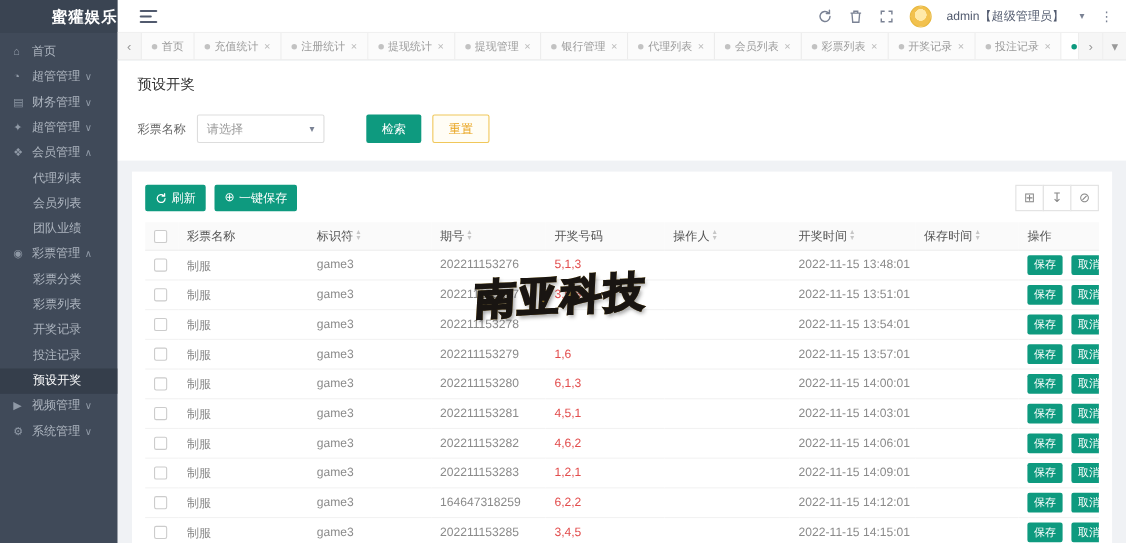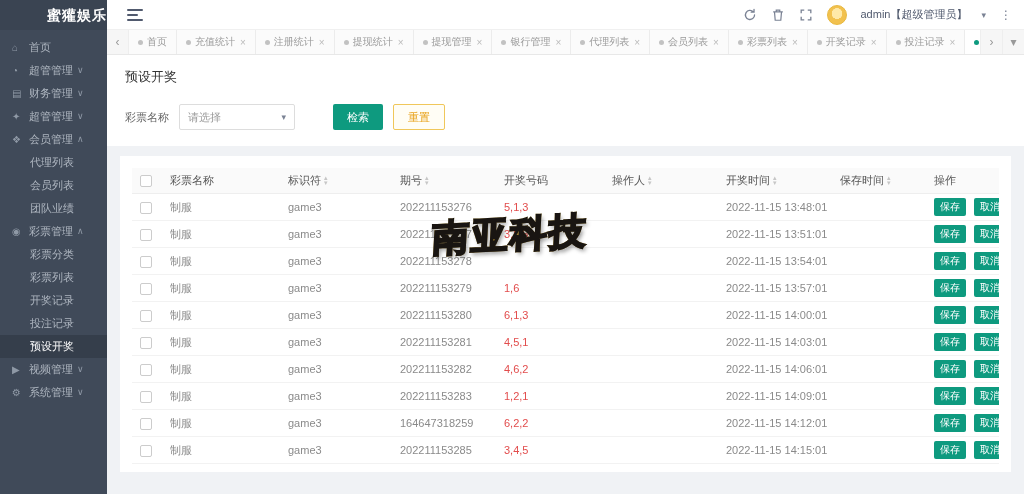--- a/index.html
+++ b/index.html
@@ -280,20 +280,37 @@
           <div class="select">
             <span>请选择</span>
             <span class="caret">▾</span>
           </div>
           <button class="btn btn-search">检索</button>
           <button class="btn btn-reset">重置</button>
         </div>
       </div>
 
       <div class="card2">
+        <div class="table-toolbar">
+          <button class="btn-sm">
+            <svg viewBox="0 0 16 16">
+                <path d="M13.2 8a5.2 5.2 0 1 1-1.5-3.7M12.6 1.6v3.2H9.4" fill="none" stroke="currentColor" stroke-width="1.6" stroke-linecap="round"></path>
+              </svg>
+            <span>刷新</span>
+          </button>
+          <button class="btn-sm">
+            <span class="ic-glyph">⊕</span>
+            <span>一键保存</span>
+          </button>
+          <div class="tool-group">
+            <span class="tbl-tool">⊞</span>
+            <span class="tbl-tool">↧</span>
+            <span class="tbl-tool">⊘</span>
+          </div>
+        </div>
 
         <div class="table-wrap">
           <table>
             <colgroup>
               <col class="c-cb">
                 <col class="c-name">
                 <col class="c-code">
                 <col class="c-issue">
               <col class="c-num">
                 <col class="c-op">

